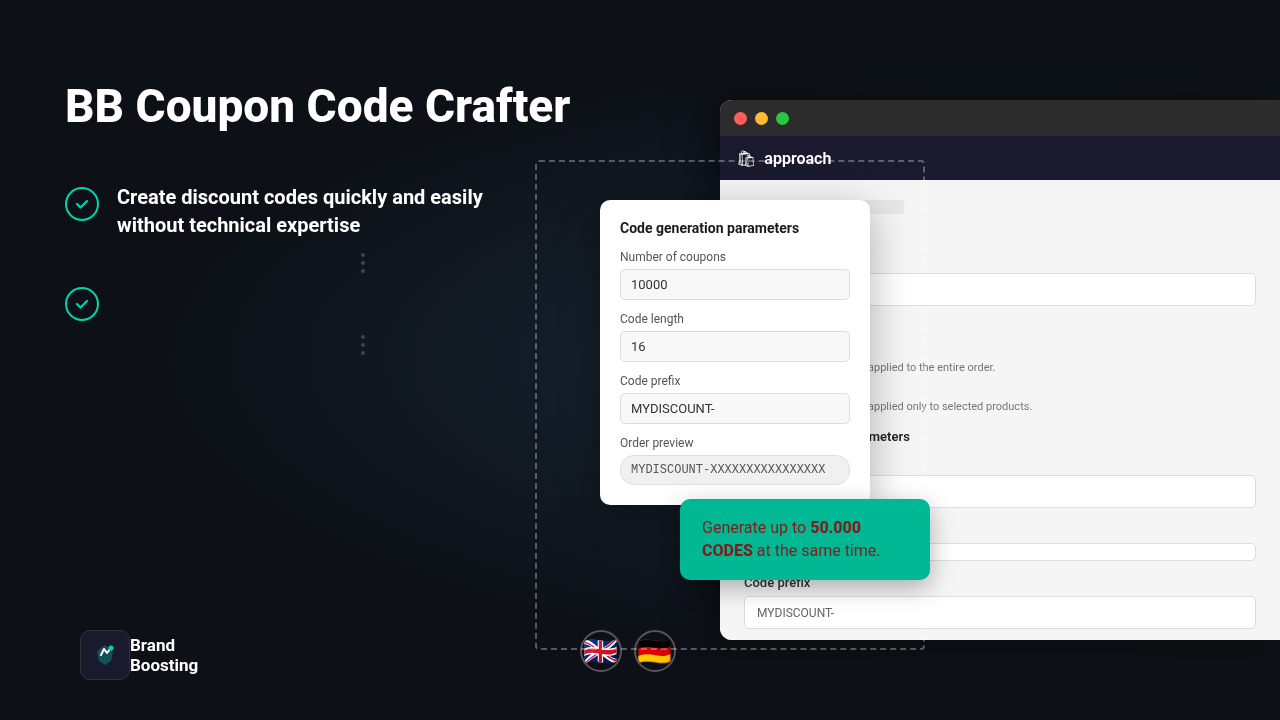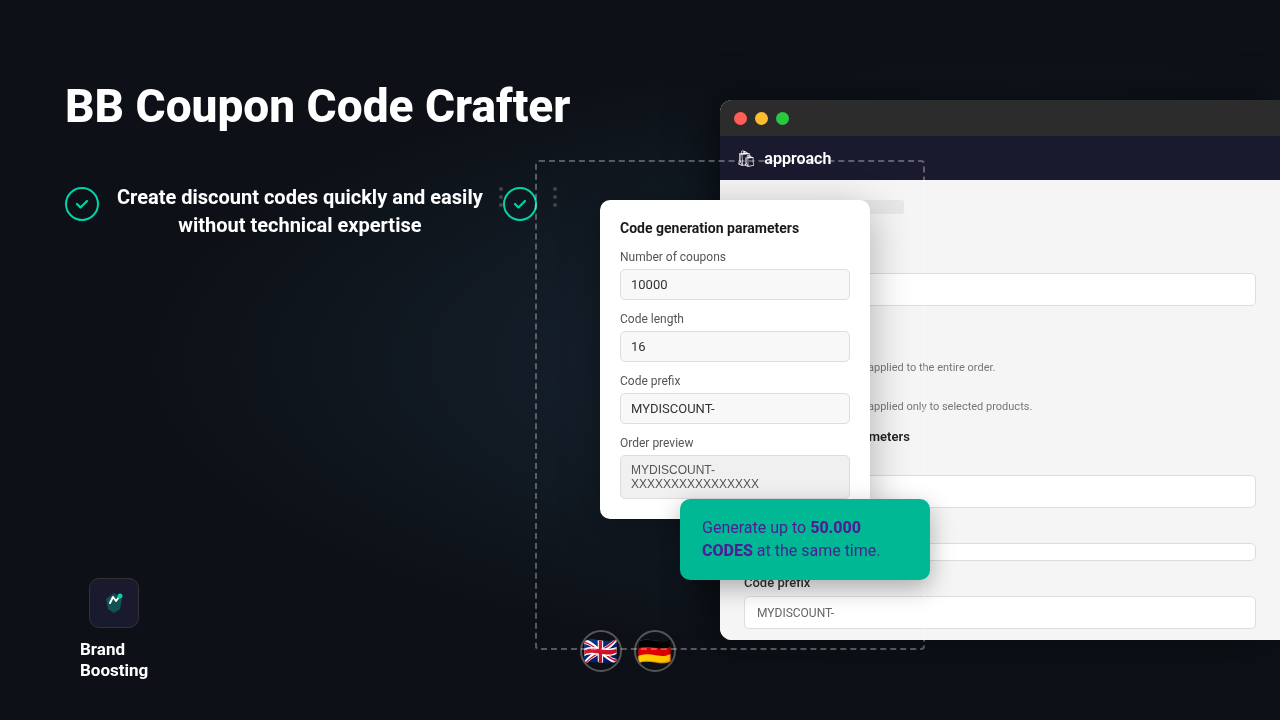--- a/index.html
+++ b/index.html
@@ -40,22 +40,22 @@
     .main-title {
       font-size: 46px;
       font-weight: 800;
       color: #ffffff;
       line-height: 1.15;
       margin-bottom: 50px;
     }
 
     .feature-list {
       display: flex;
+      flex-direction: column;
       gap: 0;
-      text-align: center;
     }
 
     .feature-item {
       display: flex;
       align-items: flex-start;
       gap: 18px;
       margin-bottom: 10px;
     }
 
     .feature-icon {
@@ -99,22 +99,21 @@
       background: #444;
     }
 
     
     .branding {
       position: absolute;
       bottom: 40px;
       left: 80px;
       display: flex;
       align-items: center;
-      gap: 11px;
-      flex-direction: column;
+      gap: 0;
     }
 
     .brand-logo {
       width: 50px;
       height: 50px;
       background: #1a1a2e;
       border-radius: 10px;
       display: flex;
       align-items: center;
       justify-content: center;
@@ -351,25 +350,25 @@
       padding: 7px 10px;
       font-size: 13px;
       color: #333;
       margin-bottom: 12px;
     }
 
     .modal-preview {
       width: 100%;
       background: #f0f0f0;
       border: 1px solid #ddd;
-      border-radius: 5px;
+      border-radius: 14px;
       padding: 7px 10px;
       font-size: 12px;
       color: #555;
-      font-family: Liberation Sans, sans-serif;
+      font-family: Liberation Mono, monospace;
     }
 
     
     .dashed-rect {
       position: absolute;
       left: -185px;
       top: 60px;
       width: 390px;
       height: 490px;
       border: 2px dashed rgba(255,255,255,0.3);
@@ -386,21 +385,21 @@
       background: #00b894;
       border-radius: 10px;
       padding: 18px 22px;
       width: 250px;
       z-index: 20;
       box-shadow: 0 8px 24px rgba(0,0,0,0.3);
     }
 
     .banner-text {
       font-size: 16px;
-      color: #4c1d95;
+      color: #7f1d1d;
       line-height: 1.4;
     }
 
     .banner-bold {
       font-weight: 800;
     }
   </style>
 </head>
 <body>
 

